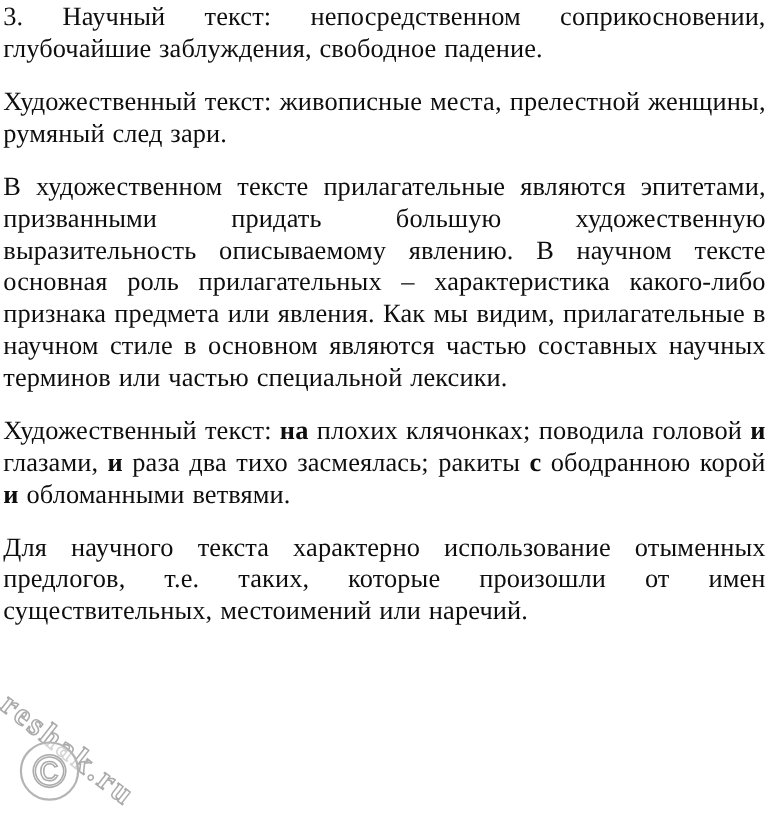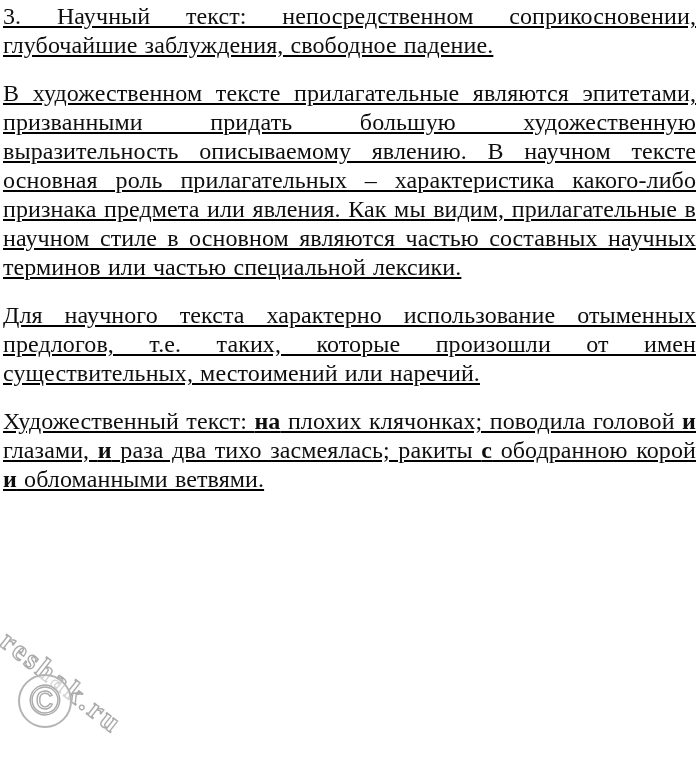--- a/index.html
+++ b/index.html
@@ -7,21 +7,20 @@
     width:699px; height:758px;
     background:#ffffff;
     overflow:hidden;
     position:relative;
     font-family:"Liberation Serif", serif;
   }
   .page {
     position:absolute; left:0; top:0; right:0; bottom:0;
     padding:2px 3px 14px 3px;
     box-sizing:border-box;
-    text-decoration:underline;
   }
   p.para {
     margin:0 0 19px 0;
     font-size:24px;
     line-height:29px;
     color:#0e0e0e;
     text-align:justify;
     letter-spacing:0.1px;
     word-spacing:1px;
   }
@@ -58,23 +57,24 @@
     -webkit-text-stroke:1.4px #ababab;
     font-family:"Liberation Sans", sans-serif;
   }
 </style>
 </head>
 <body>
 
 <main class="page">
   <div id="paragraphs">
       <p class="para"><span>3. Научный текст: непосредственном соприкосновении, глубочайшие заблуждения, свободное падение.</span></p>
+      <p class="para"><span>Художественный текст: живописные места, прелестной женщины, румяный след зари.</span></p>
       <p class="para"><span>В художественном тексте прилагательные являются эпитетами, призванными придать большую художественную выразительность описываемому явлению. В научном тексте основная роль прилагательных – характеристика какого-либо признака предмета или явления. Как мы видим, прилагательные в научном стиле в основном являются частью составных научных терминов или частью специальной лексики.</span></p>
+      <p class="para"><span>Художественный текст: </span><b>на</b><span> плохих клячонках; поводила головой </span><b>и</b><span> глазами, </span><b>и</b><span> раза два тихо засмеялась; ракиты </span><b>с</b><span> ободранною корой </span><b>и</b><span> обломанными ветвями.</span></p>
       <p class="para"><span>Для научного текста характерно использование отыменных предлогов, т.е. таких, которые произошли от имен существительных, местоимений или наречий.</span></p>
-      <p class="para"><span>Художественный текст: </span><b>на</b><span> плохих клячонках; поводила головой </span><b>и</b><span> глазами, </span><b>и</b><span> раза два тихо засмеялась; ракиты </span><b>с</b><span> ободранною корой </span><b>и</b><span> обломанными ветвями.</span></p>
     </div>
 </main>
 
 <div class="wm-text">reshak.ru</div>
 
 <div class="wm-badge">
   <span>©</span>
 </div>
 
 </body></html>

